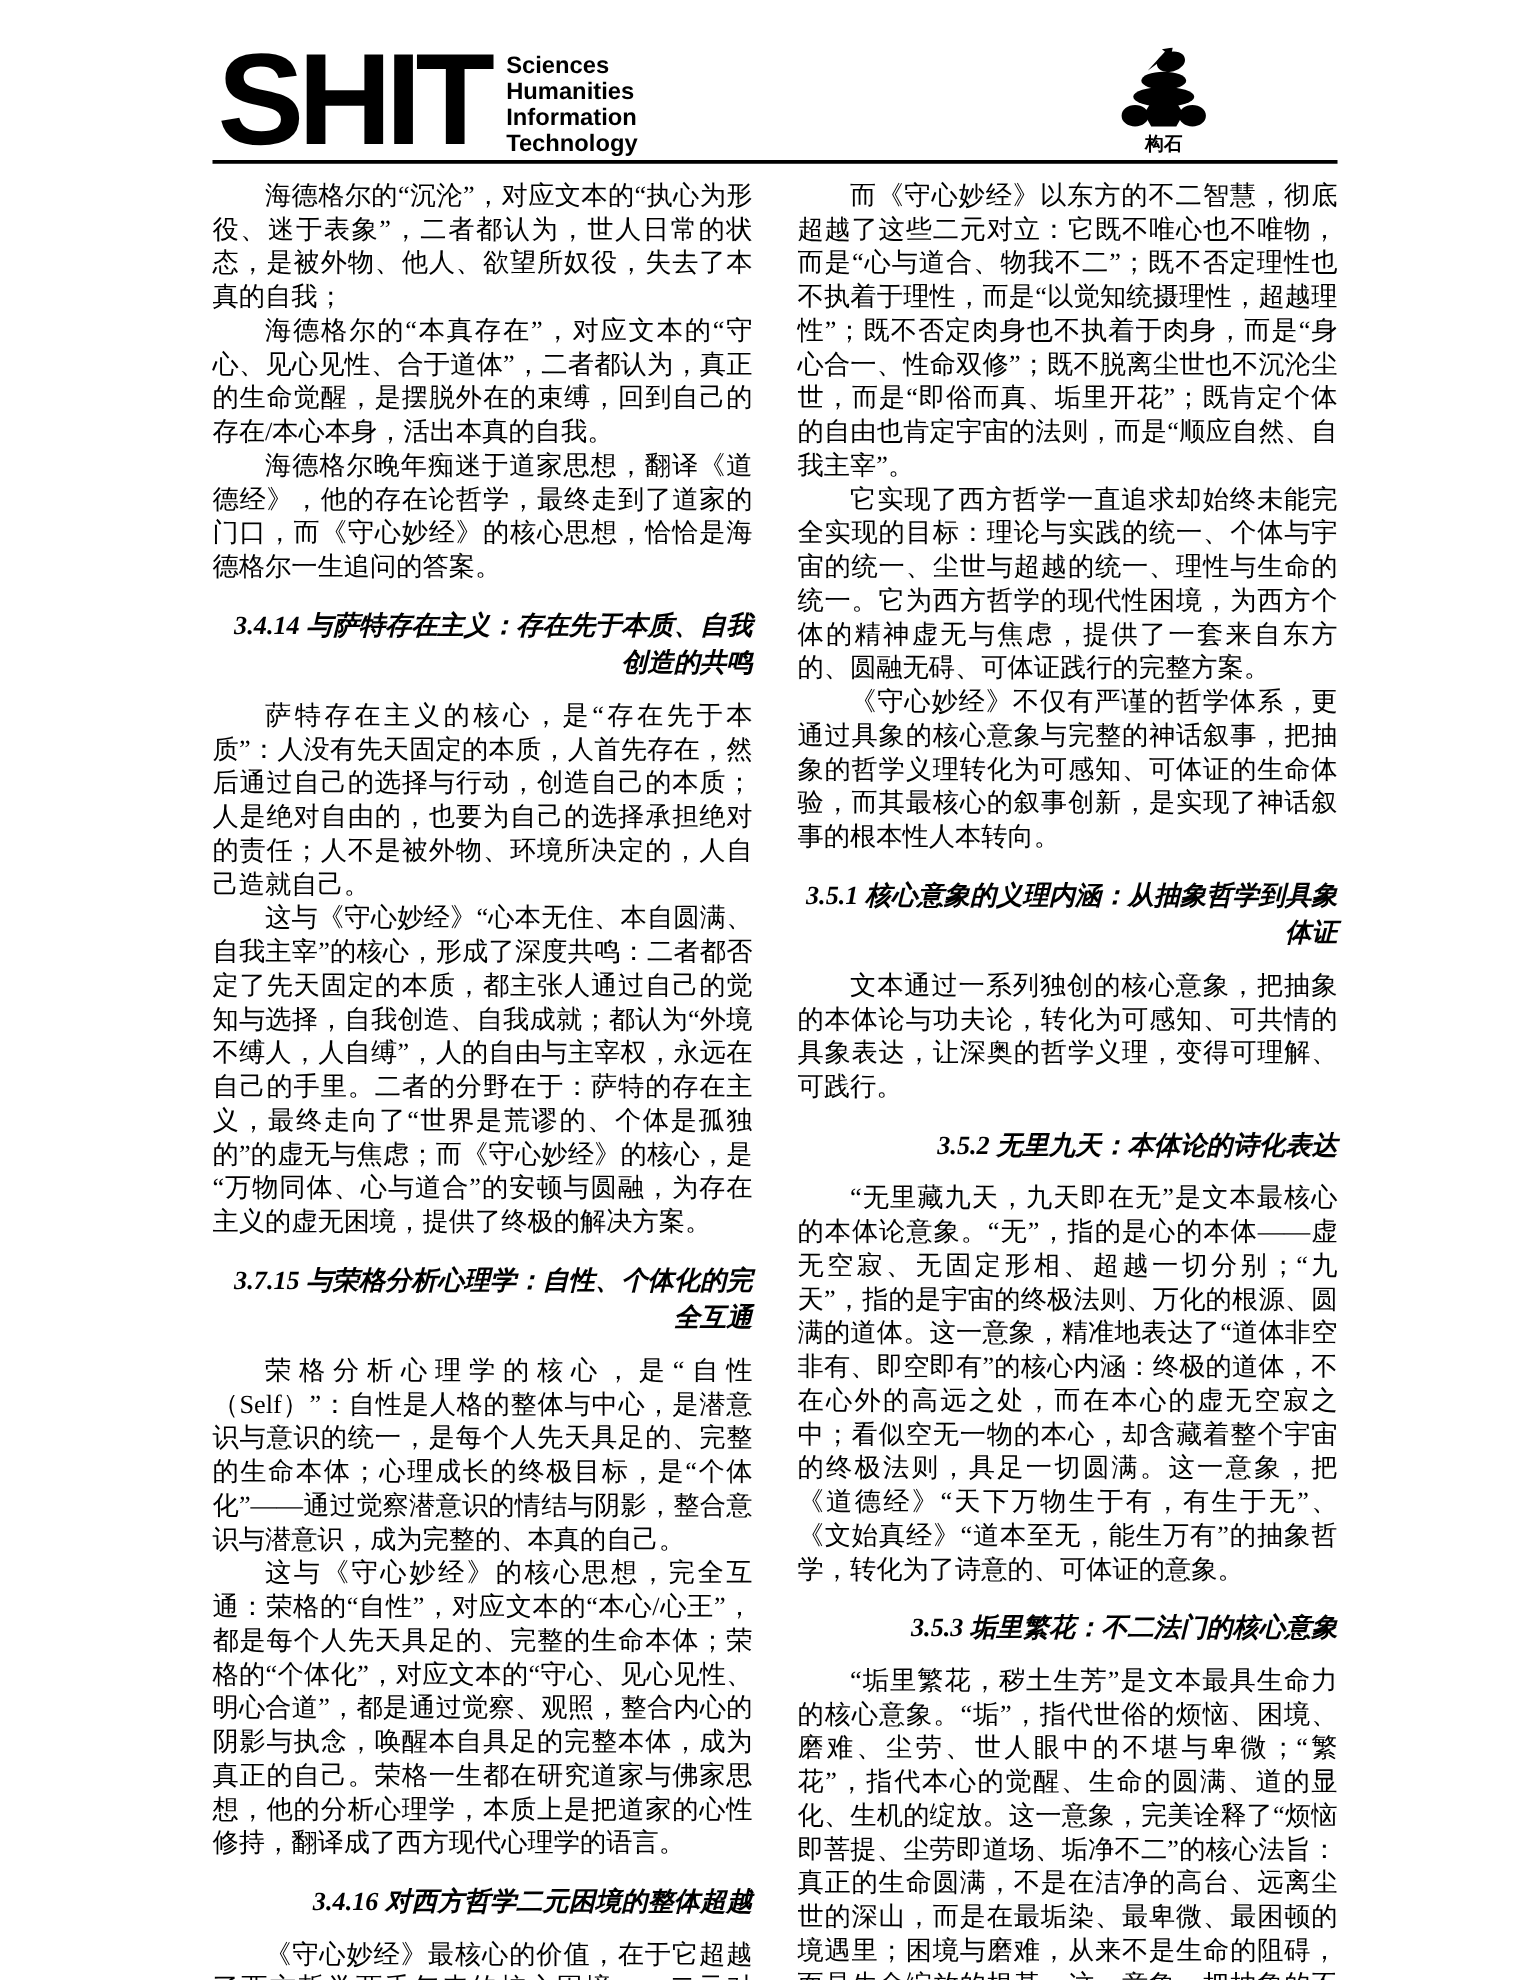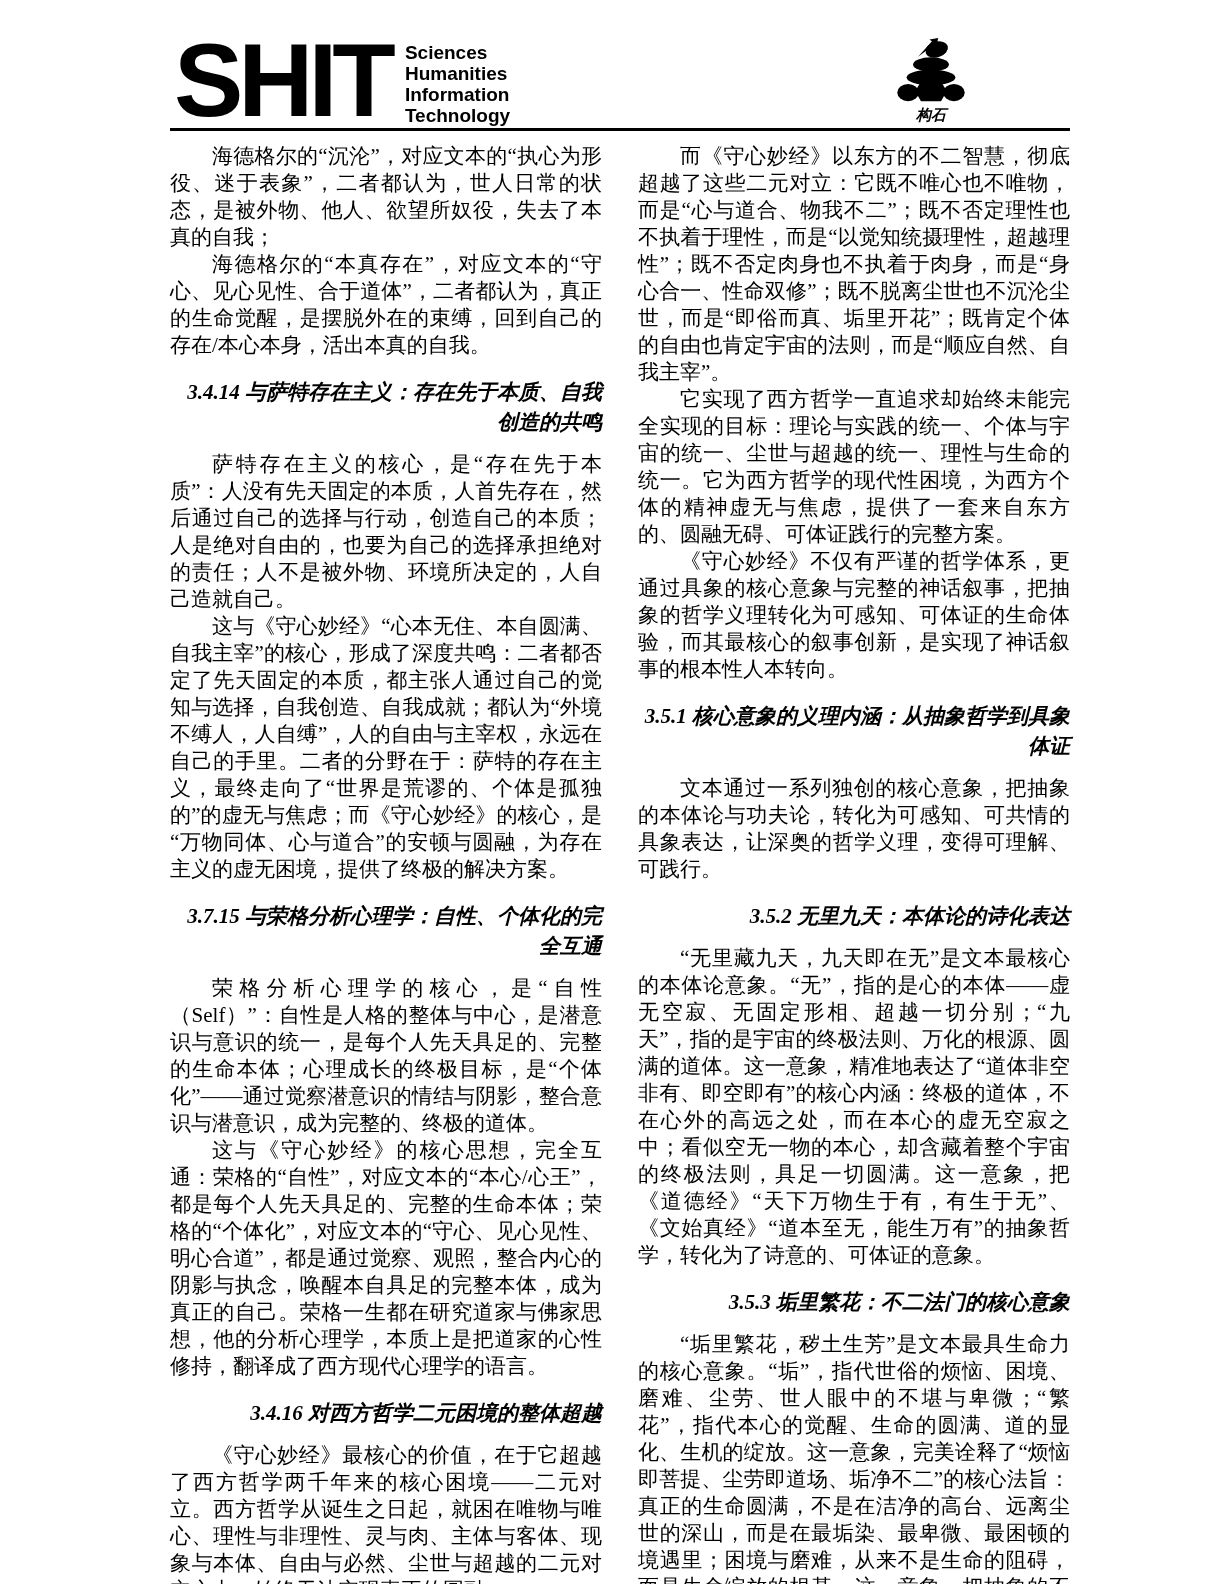--- a/index.html
+++ b/index.html
@@ -45,21 +45,20 @@
     font-weight: 700;
     font-size: 19px;
     line-height: 21px;
     margin: 8px 0 0 14px;
   }
   .right-logo {
     width: 86px;
     margin: 4px 96px 0 0;
     text-align: center;
     flex: none;
-    font-style: italic;
   }
   .right-logo svg { display: block; margin: 0 auto; }
   .right-logo-label {
     font-family: "Liberation Sans", "DejaVu Sans", sans-serif;
     font-weight: 700;
     font-size: 15px;
     margin-top: 2px;
   }
   .header-rule {
     height: 3px;
@@ -131,25 +130,26 @@
       <div class="right-logo-label">构石</div>
     </div>
   </div>
 
   <hr class="header-rule">
 
   <div class="columns">
     <div class="col">
         <p class="para">海德格尔的“沉沦”，对应文本的“执心为形役、迷于表象”，二者都认为，世人日常的状态，是被外物、他人、欲望所奴役，失去了本真的自我；</p>
         <p class="para">海德格尔的“本真存在”，对应文本的“守心、见心见性、合于道体”，二者都认为，真正的生命觉醒，是摆脱外在的束缚，回到自己的存在/本心本身，活出本真的自我。</p>
+        <p class="para">海德格尔晚年痴迷于道家思想，翻译《道德经》，他的存在论哲学，最终走到了道家的门口，而《守心妙经》的核心思想，恰恰是海德格尔一生追问的答案。</p>
         <h3 class="sec-heading">3.4.14 与萨特存在主义：存在先于本质、自我创造的共鸣</h3>
         <p class="para">萨特存在主义的核心，是“存在先于本质”：人没有先天固定的本质，人首先存在，然后通过自己的选择与行动，创造自己的本质；人是绝对自由的，也要为自己的选择承担绝对的责任；人不是被外物、环境所决定的，人自己造就自己。</p>
         <p class="para">这与《守心妙经》“心本无住、本自圆满、自我主宰”的核心，形成了深度共鸣：二者都否定了先天固定的本质，都主张人通过自己的觉知与选择，自我创造、自我成就；都认为“外境不缚人，人自缚”，人的自由与主宰权，永远在自己的手里。二者的分野在于：萨特的存在主义，最终走向了“世界是荒谬的、个体是孤独的”的虚无与焦虑；而《守心妙经》的核心，是“万物同体、心与道合”的安顿与圆融，为存在主义的虚无困境，提供了终极的解决方案。</p>
         <h3 class="sec-heading">3.7.15 与荣格分析心理学：自性、个体化的完全互通</h3>
-        <p class="para">荣格分析心理学的核心，是“自性（Self）”：自性是人格的整体与中心，是潜意识与意识的统一，是每个人先天具足的、完整的生命本体；心理成长的终极目标，是“个体化”——通过觉察潜意识的情结与阴影，整合意识与潜意识，成为完整的、终极的道体。</p>
+        <p class="para">荣格分析心理学的核心，是“自性（Self）”：自性是人格的整体与中心，是潜意识与意识的统一，是每个人先天具足的、完整的生命本体；心理成长的终极目标，是“个体化”——通过觉察潜意识的情结与阴影，整合意识与潜意识，成为完整的、本真的自己。</p>
         <p class="para">这与《守心妙经》的核心思想，完全互通：荣格的“自性”，对应文本的“本心/心王”，都是每个人先天具足的、完整的生命本体；荣格的“个体化”，对应文本的“守心、见心见性、明心合道”，都是通过觉察、观照，整合内心的阴影与执念，唤醒本自具足的完整本体，成为真正的自己。荣格一生都在研究道家与佛家思想，他的分析心理学，本质上是把道家的心性修持，翻译成了西方现代心理学的语言。</p>
         <h3 class="sec-heading">3.4.16 对西方哲学二元困境的整体超越</h3>
         <p class="para">《守心妙经》最核心的价值，在于它超越了西方哲学两千年来的核心困境——二元对立。西方哲学从诞生之日起，就困在唯物与唯心、理性与非理性、灵与肉、主体与客体、现象与本体、自由与必然、尘世与超越的二元对立之中，始终无法实现真正的圆融。</p>
       </div>
     <div class="col">
         <p class="para">而《守心妙经》以东方的不二智慧，彻底超越了这些二元对立：它既不唯心也不唯物，而是“心与道合、物我不二”；既不否定理性也不执着于理性，而是“以觉知统摄理性，超越理性”；既不否定肉身也不执着于肉身，而是“身心合一、性命双修”；既不脱离尘世也不沉沦尘世，而是“即俗而真、垢里开花”；既肯定个体的自由也肯定宇宙的法则，而是“顺应自然、自我主宰”。</p>
         <p class="para">它实现了西方哲学一直追求却始终未能完全实现的目标：理论与实践的统一、个体与宇宙的统一、尘世与超越的统一、理性与生命的统一。它为西方哲学的现代性困境，为西方个体的精神虚无与焦虑，提供了一套来自东方的、圆融无碍、可体证践行的完整方案。</p>
         <p class="para">《守心妙经》不仅有严谨的哲学体系，更通过具象的核心意象与完整的神话叙事，把抽象的哲学义理转化为可感知、可体证的生命体验，而其最核心的叙事创新，是实现了神话叙事的根本性人本转向。</p>
         <h3 class="sec-heading">3.5.1  核心意象的义理内涵：从抽象哲学到具象体证</h3>
         <p class="para">文本通过一系列独创的核心意象，把抽象的本体论与功夫论，转化为可感知、可共情的具象表达，让深奥的哲学义理，变得可理解、可践行。</p>

